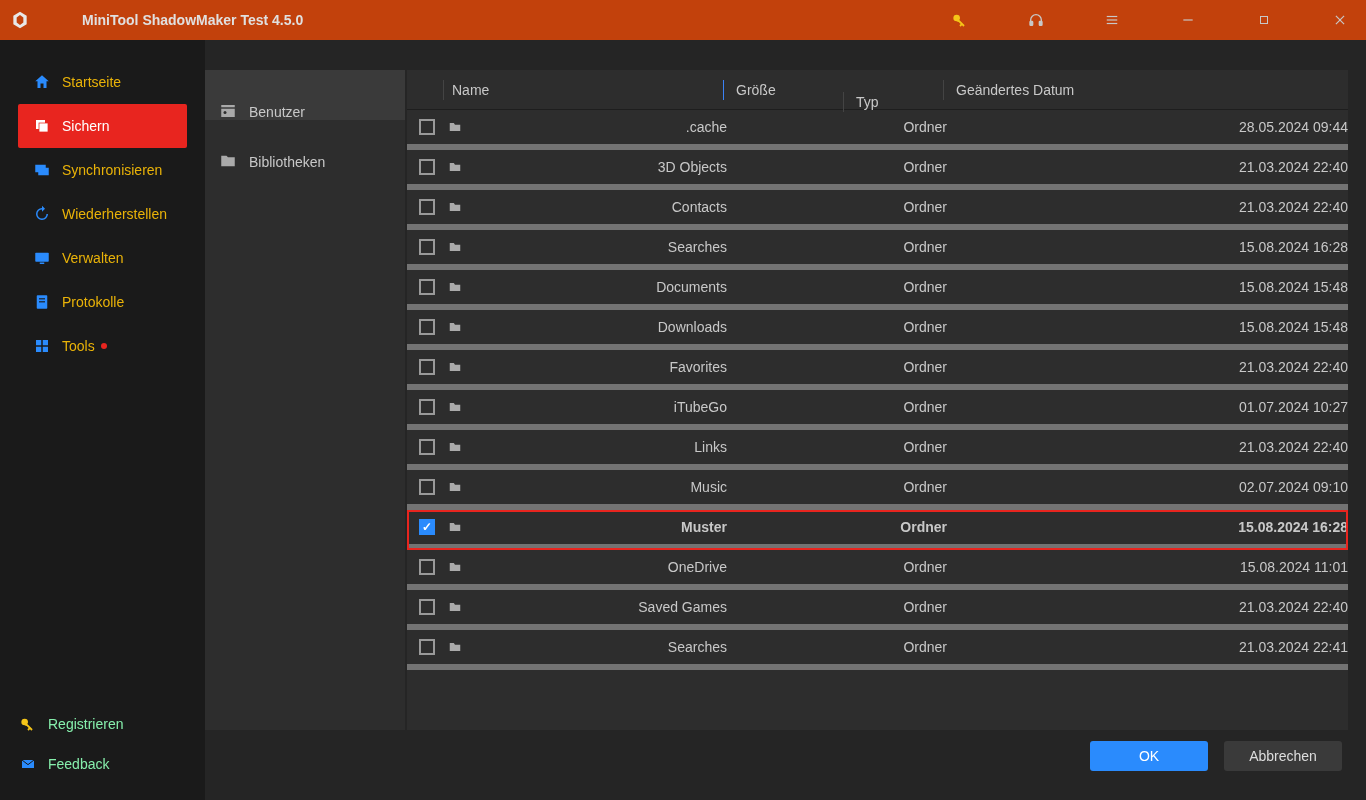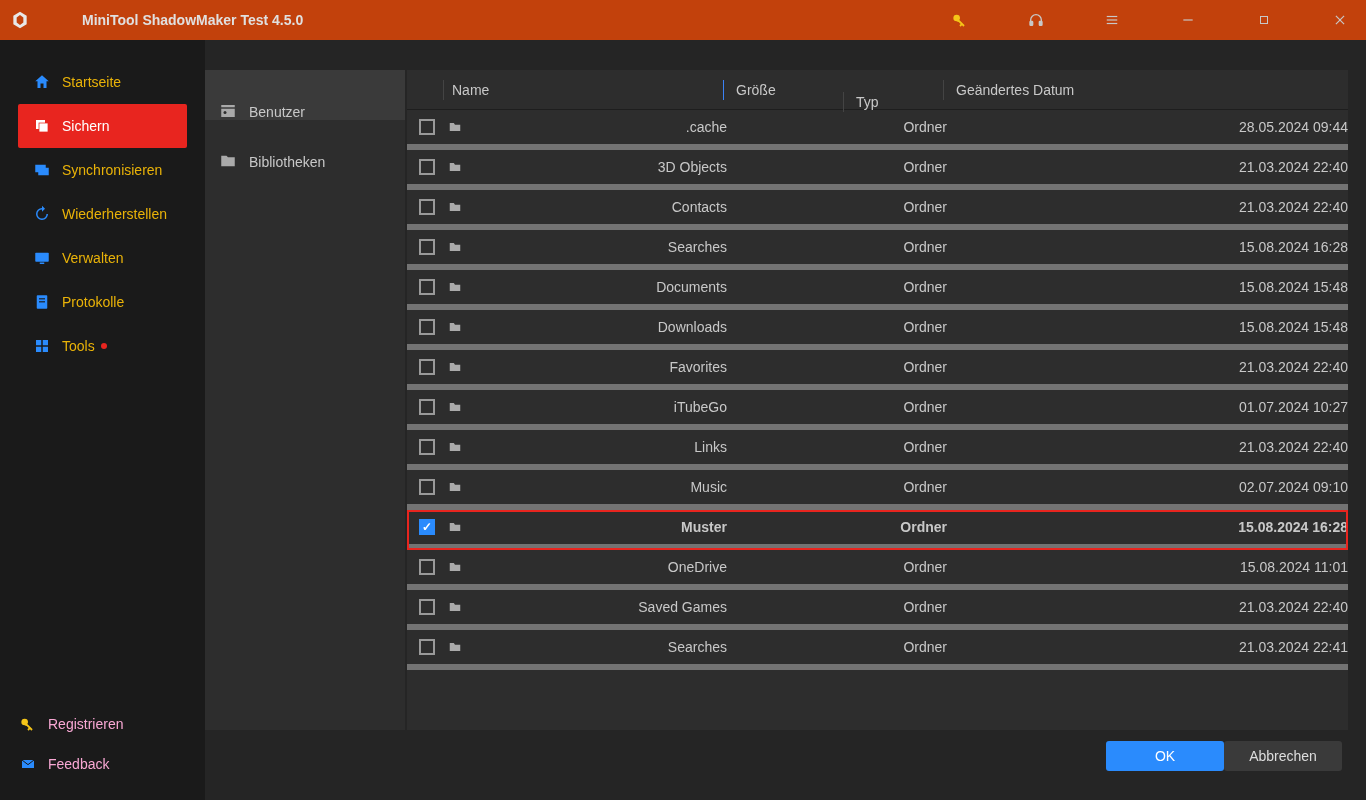--- a/index.html
+++ b/index.html
@@ -15,21 +15,21 @@
 .body { display: flex; height: 760px; }
 
 .sidebar { width: 205px; background: #1a1a1a; display: flex; flex-direction: column; padding-top: 20px; }
 .sidebar .inner { padding: 0 18px; }
 .nav-item { display: flex; align-items: center; height: 44px; padding: 0 14px; cursor: pointer; color: #eab308; font-size: 14px; border-radius: 2px; }
 .nav-item.active { background: #e8251f; color: #fff; }
 .nav-item .icn { width: 20px; margin-right: 10px; display: flex; align-items: center; justify-content: center; }
 .nav-item .dot { width: 6px; height: 6px; background: #e8251f; border-radius: 50%; margin-left: 6px; }
 .sidebar .flex-spacer { flex: 1; }
 .sidebar .bottom { padding: 0 18px 16px 18px; }
-.bottom .b-item { display: flex; align-items: center; height: 40px; font-size: 14px; cursor: pointer; color: #f9a8d4; }
+.bottom .b-item { display: flex; align-items: center; height: 40px; font-size: 14px; cursor: pointer; color: #86efac; }
 .bottom .b-item .icn { width: 20px; margin-right: 10px; display: flex; align-items: center; justify-content: center; }
 
 .main { flex: 1; background: #252525; display: flex; flex-direction: column; padding: 20px 18px 18px 0; }
 
 .pathbar { height: 40px; background: #2d2d2d; display: flex; align-items: center; padding: 0 10px; margin-left: 0; }
 .pathbar .navbtn { width: 34px; height: 34px; display: flex; align-items: center; justify-content: center; cursor: pointer; color: #c8c8c8; }
 .pathbar .navbtn.dim { color: #555; }
 .pathbar .pathfield { flex: 1; height: 32px; background: #333; margin-left: 10px; display: flex; align-items: center; padding: 0 8px; color: #999; font-size: 13px; }
 
 .browser { flex: 1; display: flex; margin-top: 10px; min-height: 0; }
@@ -53,21 +53,21 @@
 .row .cb { width: 16px; height: 16px; border: 2px solid #999; margin-right: 12px; display:flex; align-items:center; justify-content:center; cursor:pointer; }
 .row .cb.checked { background: #2a8bfd; border-color: #2a8bfd; }
 .row .cb.checked::after { content: "✓"; color: #fff; font-size: 12px; font-weight: bold; }
 .row .ficon { width: 18px; margin-right: 6px; color: #aaa; display:flex; align-items:center; }
 .row .rname { width: 256px; }
 .row .rsize { width: 120px; }
 .row .rtype { width: 100px; }
 .row .rdate { flex: 1; }
 .row.highlighted { outline: 2px solid #e8251f; outline-offset: -2px; font-weight: bold; }
 
-.footer { height: 52px; display: flex; align-items: center; justify-content: flex-end; padding-right: 6px; gap: 0; }
+.footer { height: 52px; display: flex; align-items: center; justify-content: flex-end; padding-right: 6px; gap: 16px; }
 .btn { height: 30px; min-width: 118px; border-radius: 3px; display: flex; align-items: center; justify-content: center; font-size: 14px; cursor: pointer; }
 .btn-primary { background: #2a8bfd; color: #fff; }
 .btn-secondary { background: #3a3a3a; color: #ddd; }
 </style>
 </head>
 <body>
 
 <div class="titlebar">
   <span class="logo">
     <svg viewBox="0 0 24 24" width="20" height="20" fill="#e8e8e8">

